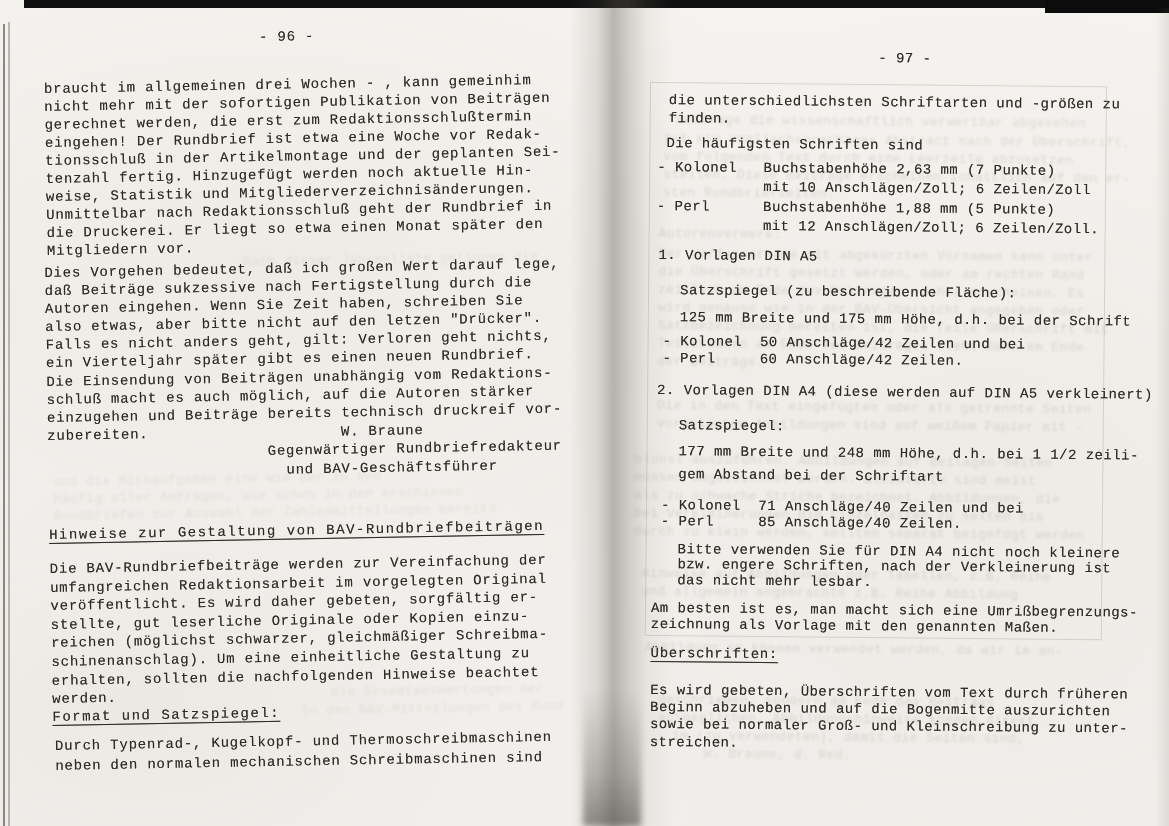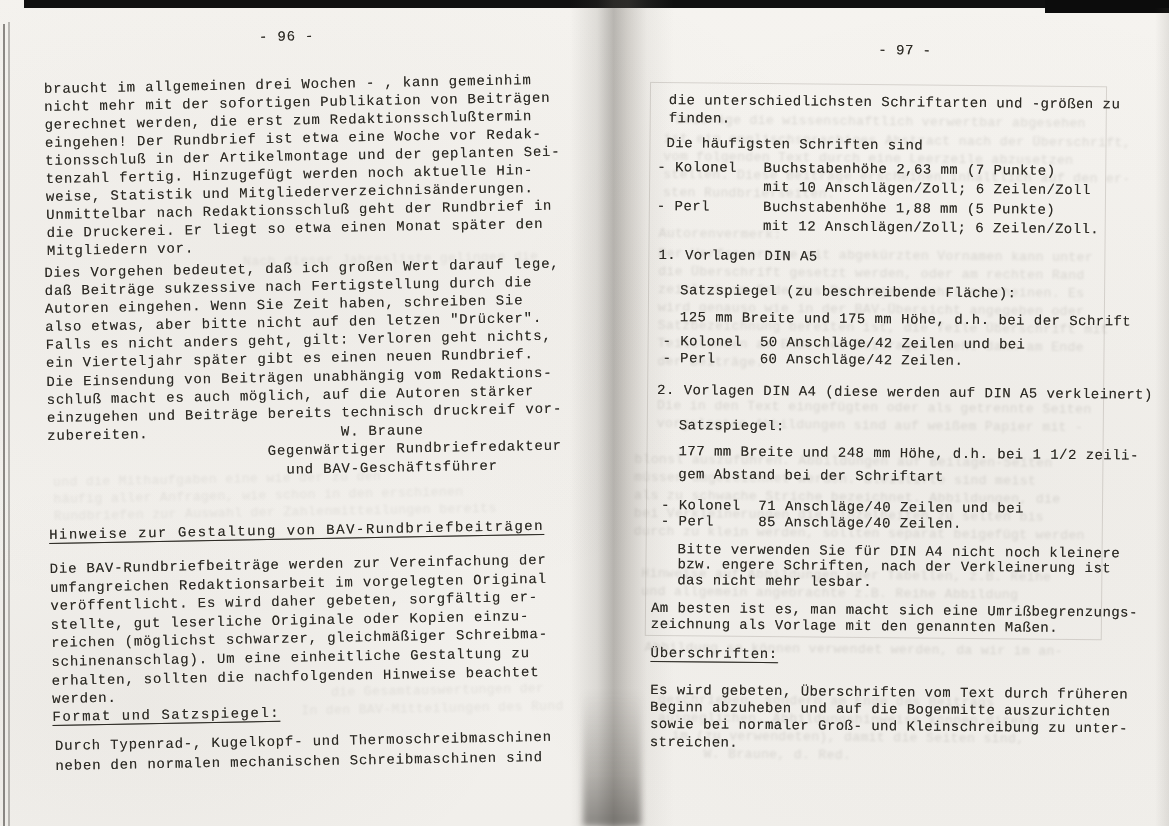--- a/index.html
+++ b/index.html
@@ -139,21 +139,21 @@
     <div class="ghost" style="left:18px;top:506px">bei Verkleinerungen die Einzelheiten zu selten bis</div>
     <div class="ghost" style="left:18px;top:524px">durch zu klein werden, sollten separat beigefügt werden</div>
     <div class="ghost" style="left:26px;top:566px">Hinweise auf Abbildungen oder Tabellen, z.B. Reihe</div>
     <div class="ghost" style="left:26px;top:584px">und allgemein angebrachte z.B. Reihe Abbildung</div>
     <div class="ghost" style="left:30px;top:640px">Abbildung so können verwendet werden, da wir im an-</div>
     <div class="ghost" style="left:44px;top:692px">geschrieben, sondern am Ende des Beitrags</div>
     <div class="ghost" style="left:44px;top:710px">ausgeglichen. Abbildungshinweise können direkt</div>
     <div class="ghost" style="left:58px;top:728px">im (zu verwendeten), damit die Seiten sind,</div>
     <div class="ghost" style="left:90px;top:746px">W. Braune, d. Red.</div>
 
-    <pre class="tw" style="left:258px;top:40px">- 97 -</pre>
+    <pre class="tw" style="left:258px;top:48px">- 97 -</pre>
     <pre class="tw" style="left:49px;top:91px;line-height:18px">die unterschiedlichsten Schriftarten und -größen zu
 finden.</pre>
     <pre class="tw" style="left:47px;top:135px">Die häufigsten Schriften sind</pre>
     <pre class="tw" style="left:38px;top:158px;line-height:19.4px">- Kolonel   Buchstabenhöhe 2,63 mm (7 Punkte)
             mit 10 Anschlägen/Zoll; 6 Zeilen/Zoll
 - Perl      Buchstabenhöhe 1,88 mm (5 Punkte)
             mit 12 Anschlägen/Zoll; 6 Zeilen/Zoll.</pre>
     <pre class="tw" style="left:40px;top:247px">1. Vorlagen DIN A5</pre>
     <pre class="tw" style="left:62px;top:282px">Satzspiegel (zu beschreibende Fläche):</pre>
     <pre class="tw" style="left:62px;top:309px">125 mm Breite und 175 mm Höhe, d.h. bei der Schrift</pre>

